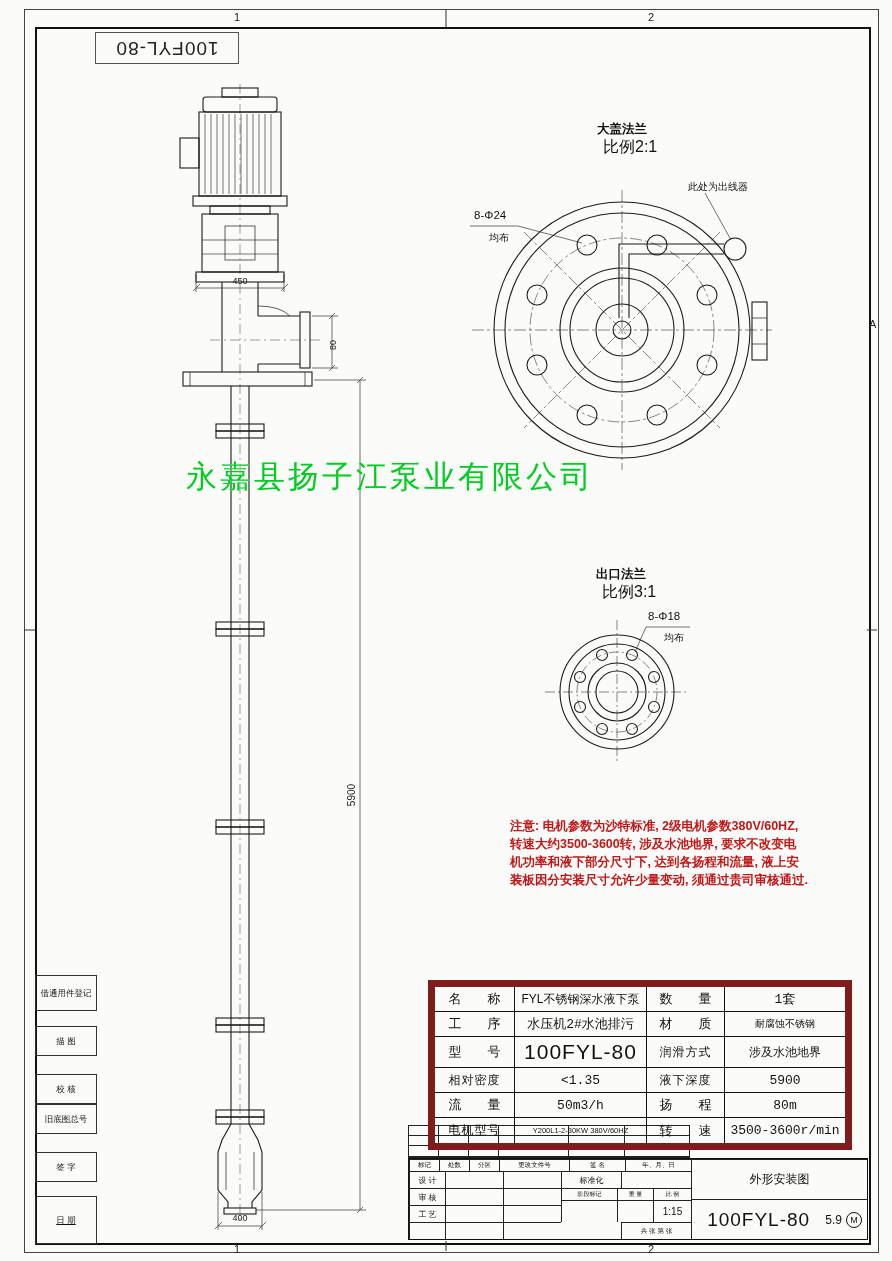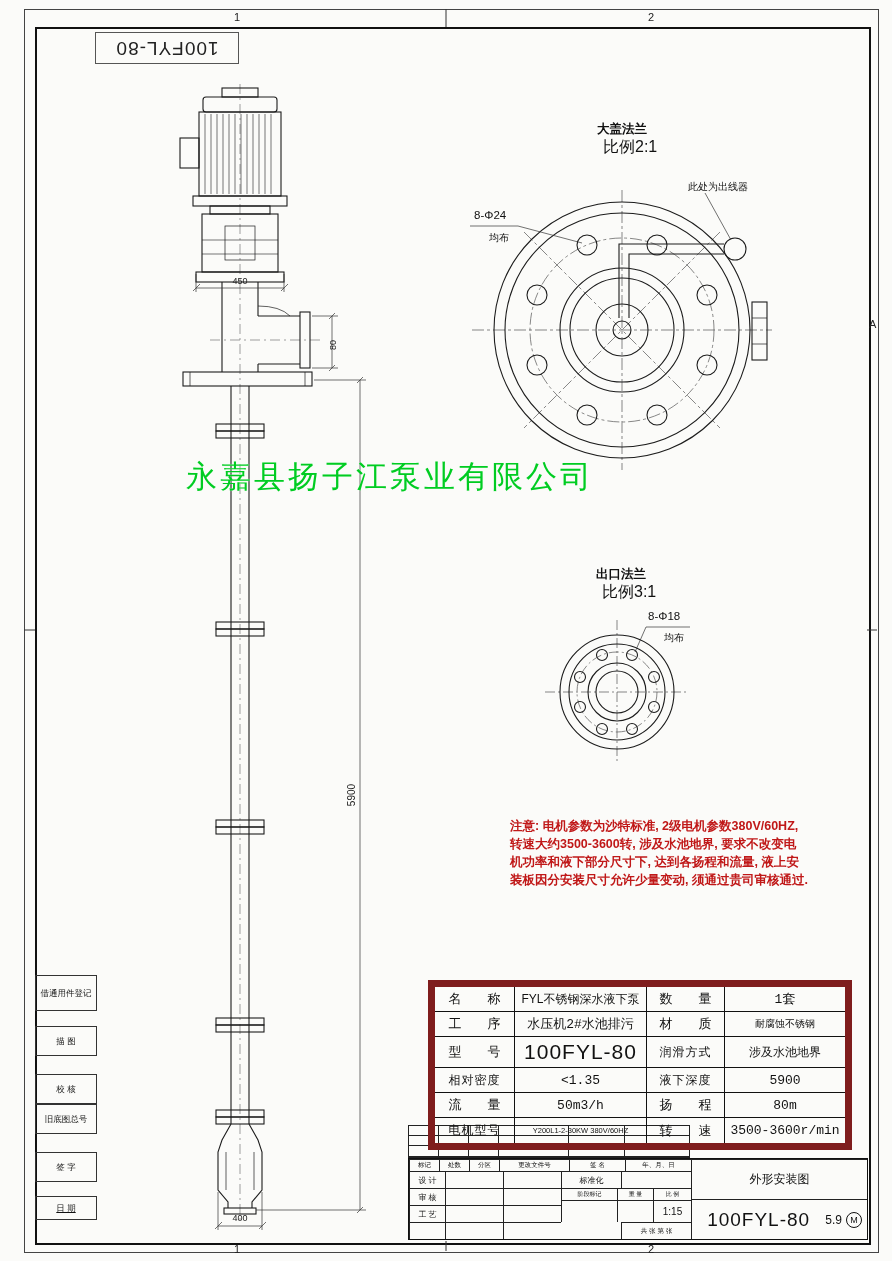--- a/index.html
+++ b/index.html
@@ -230,21 +230,21 @@
     <div>转速大约3500-3600转, 涉及水池地界, 要求不改变电</div>
     <div>机功率和液下部分尺寸下, 达到各扬程和流量, 液上安</div>
     <div>装板因分安装尺寸允许少量变动, 须通过贵司审核通过.</div>
   </div>
 
   <div class="sbox" style="top:975px;height:36px;">借通用件登记</div>
   <div class="sbox" style="top:1026px;height:30px;">描 图</div>
   <div class="sbox" style="top:1074px;height:30px;">校 核</div>
   <div class="sbox" style="top:1104px;height:30px;">旧底图总号</div>
   <div class="sbox" style="top:1152px;height:30px;">签 字</div>
-  <div class="sbox" style="top:1196px;height:24px;text-decoration:underline;">日 期</div>
+  <div class="sbox" style="top:1196px;height:48px;text-decoration:underline;">日 期</div>
 
   <div class="spec-table">
     <div class="s-lbl">名　　称</div>
     <div class="s-val-md">FYL不锈钢深水液下泵</div>
     <div class="s-lbl">数　　量</div>
     <div class="s-val">1套</div>
 
     <div class="s-lbl">工　　序</div>
     <div class="s-val">水压机2#水池排污</div>
     <div class="s-lbl">材　　质</div>

